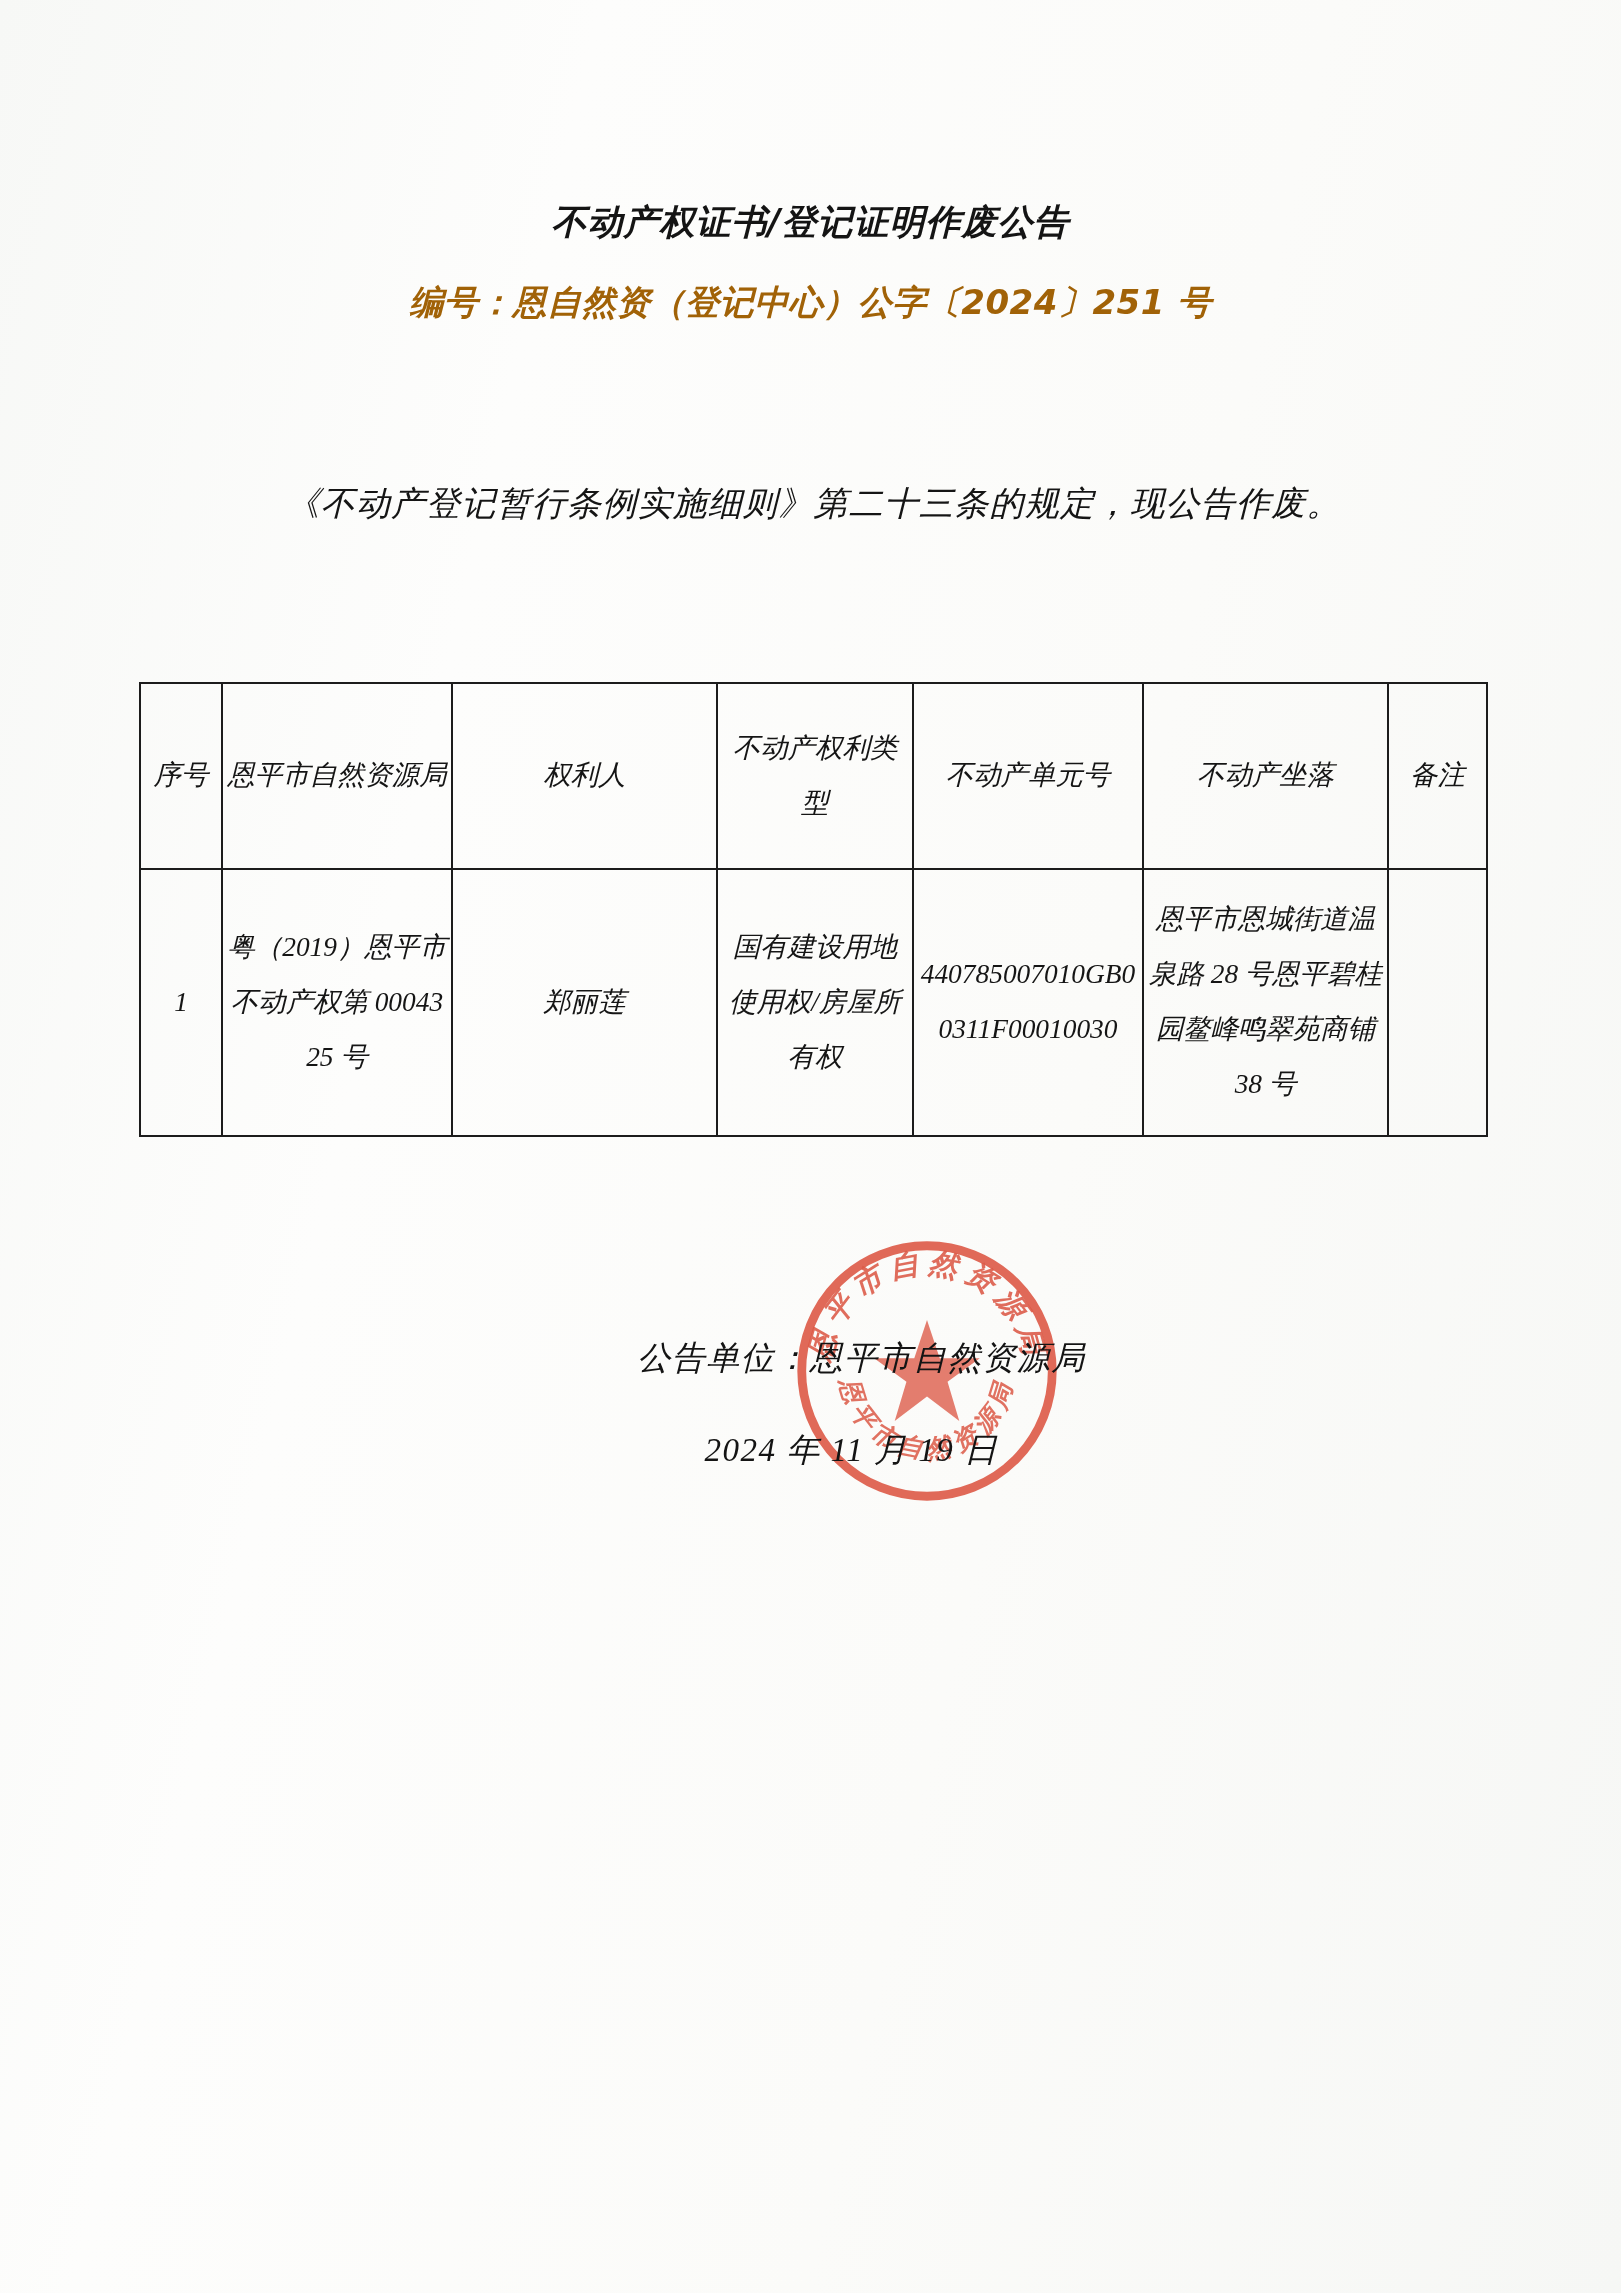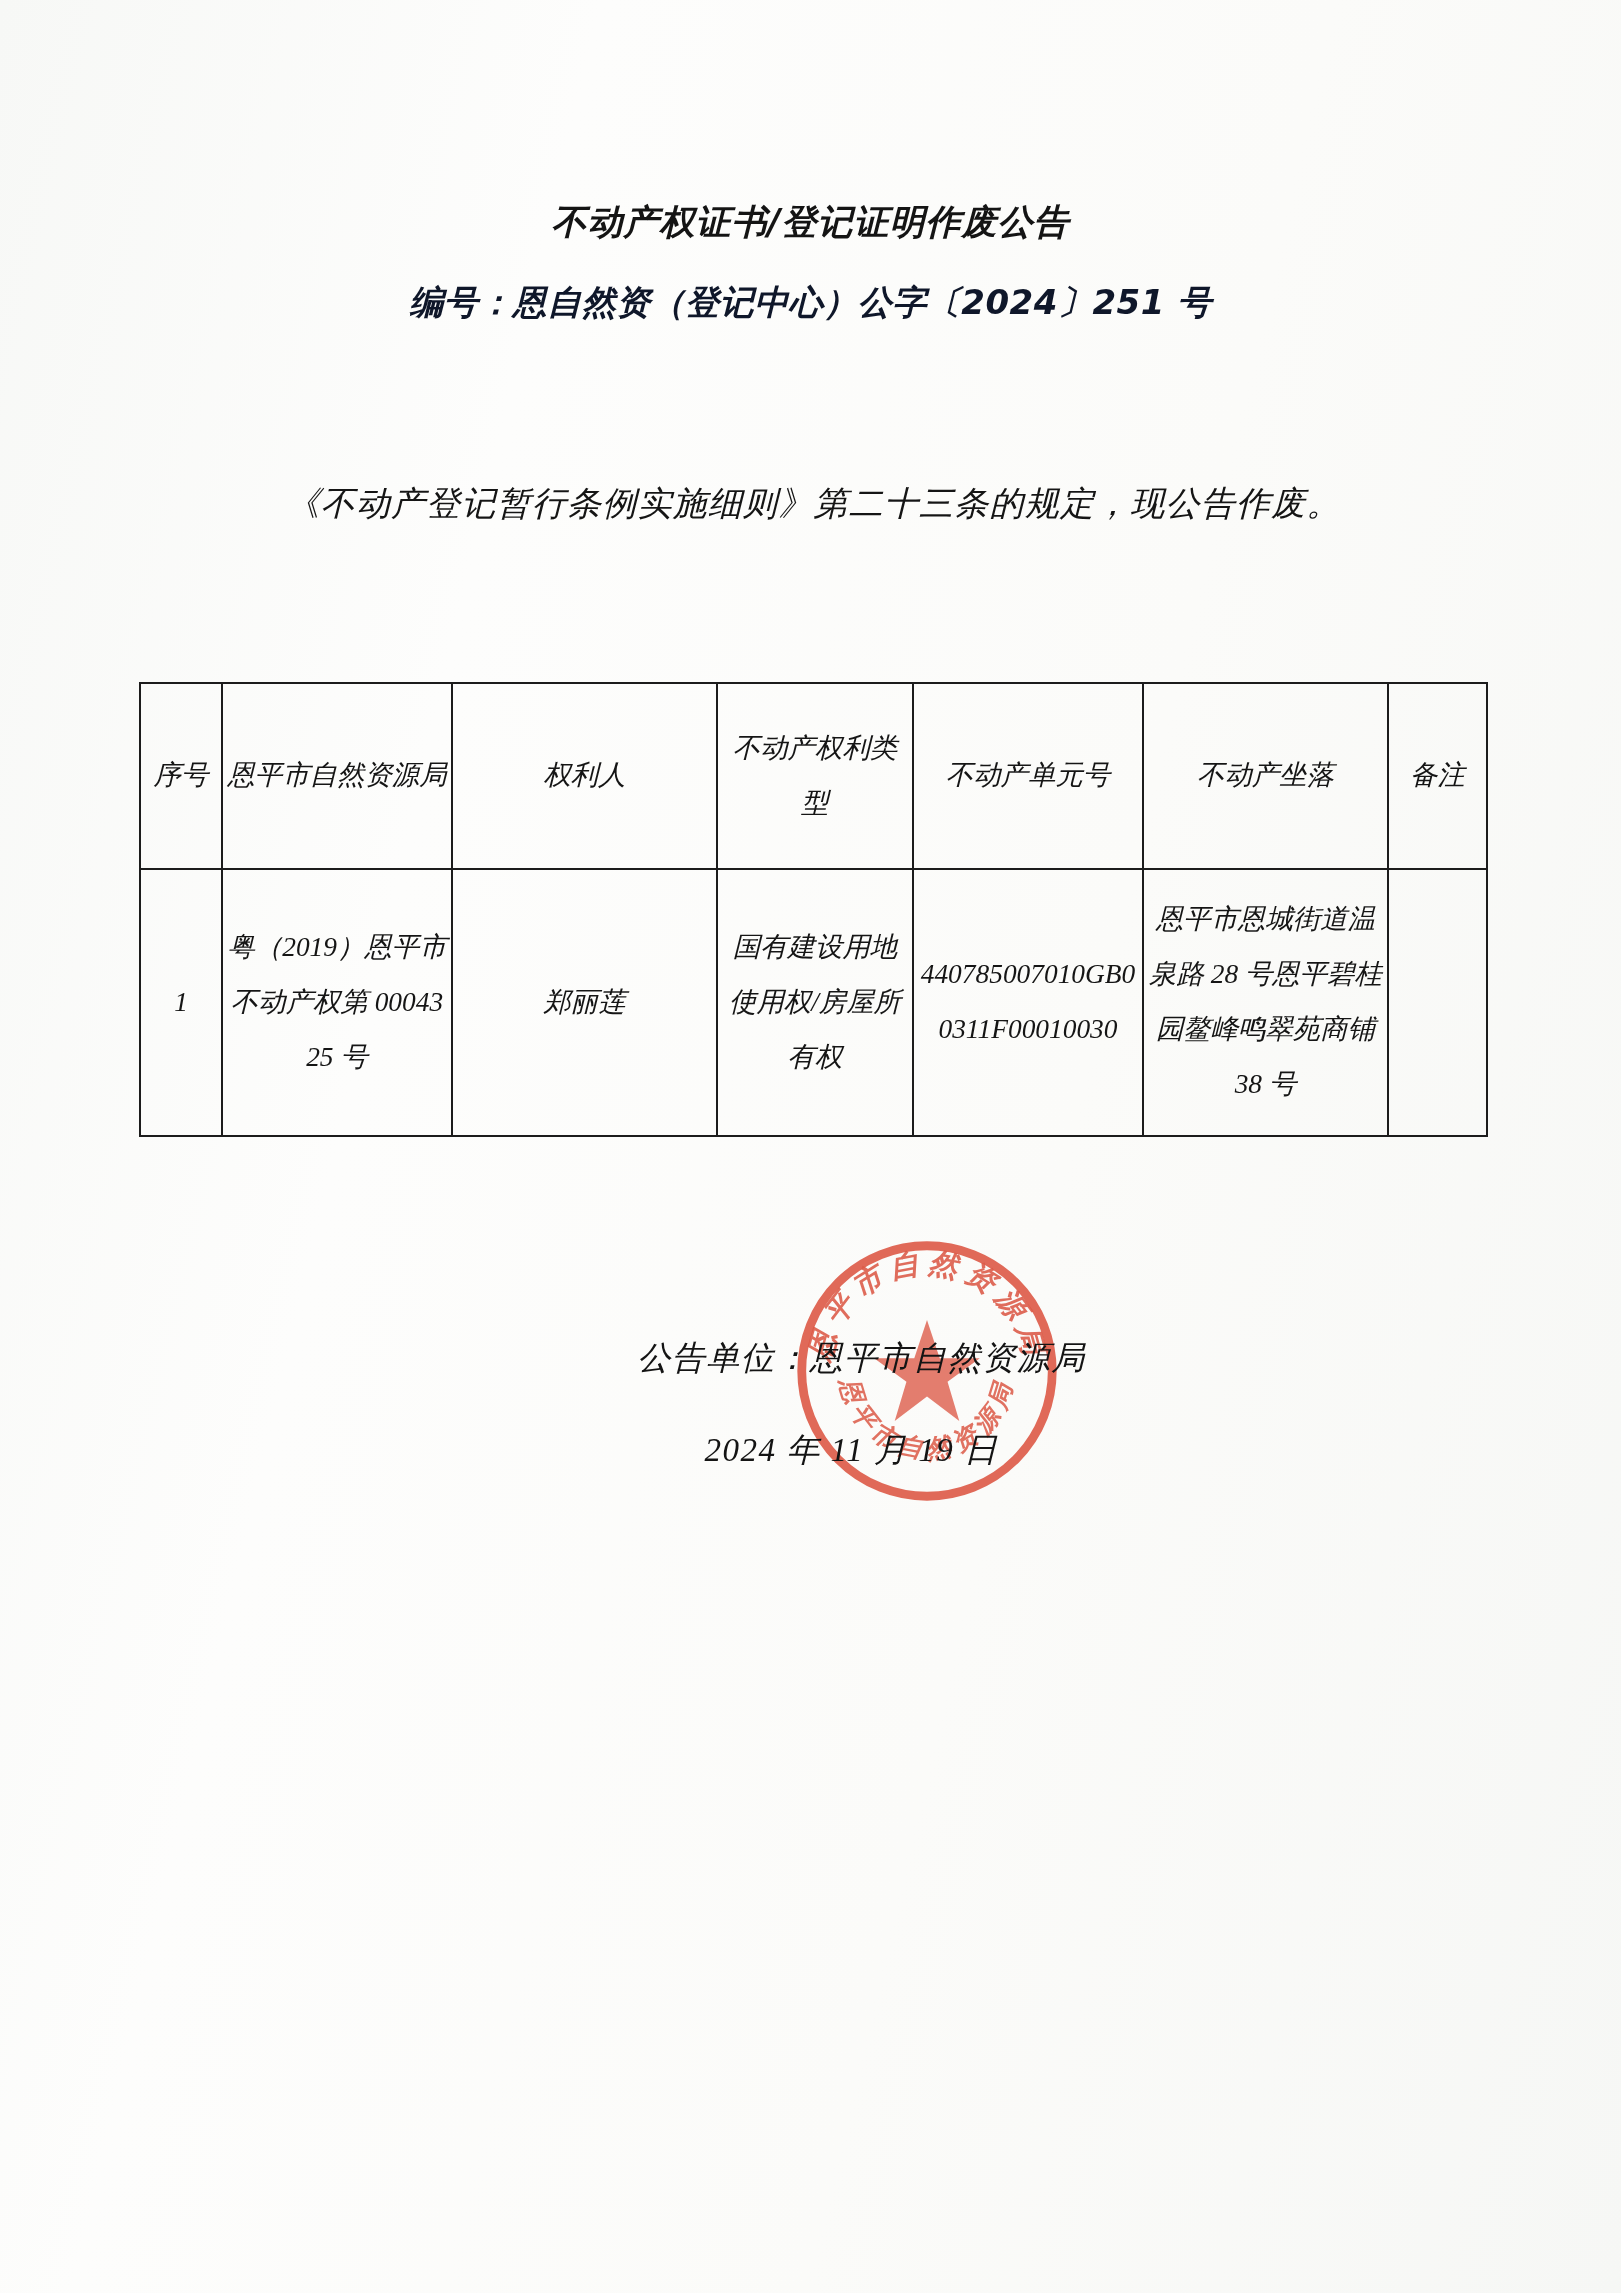--- a/index.html
+++ b/index.html
@@ -43,21 +43,21 @@
   .doc-number {
     position: absolute;
     left: 0;
     top: 280px;
     width: 1621px;
     text-align: center;
     font-family: "DejaVu Sans", "Liberation Sans", sans-serif;
     font-weight: 700;
     font-size: 34px;
     letter-spacing: 0.5px;
-    color: #0f172a;
+    color: #a16207;
   }
 
   .body-para {
     position: absolute;
     left: 245px;
     top: 457px;
     width: 1137px;
     font-size: 34px;
     line-height: 93px;
     text-align: justify;

